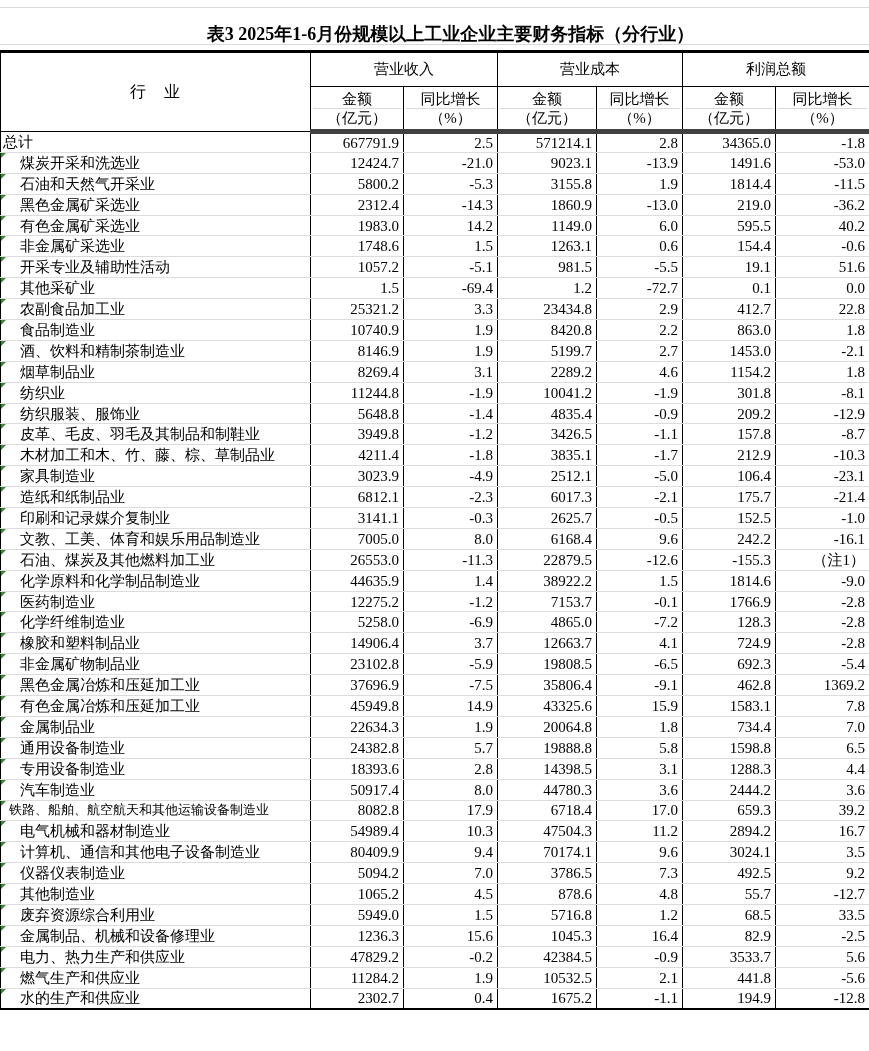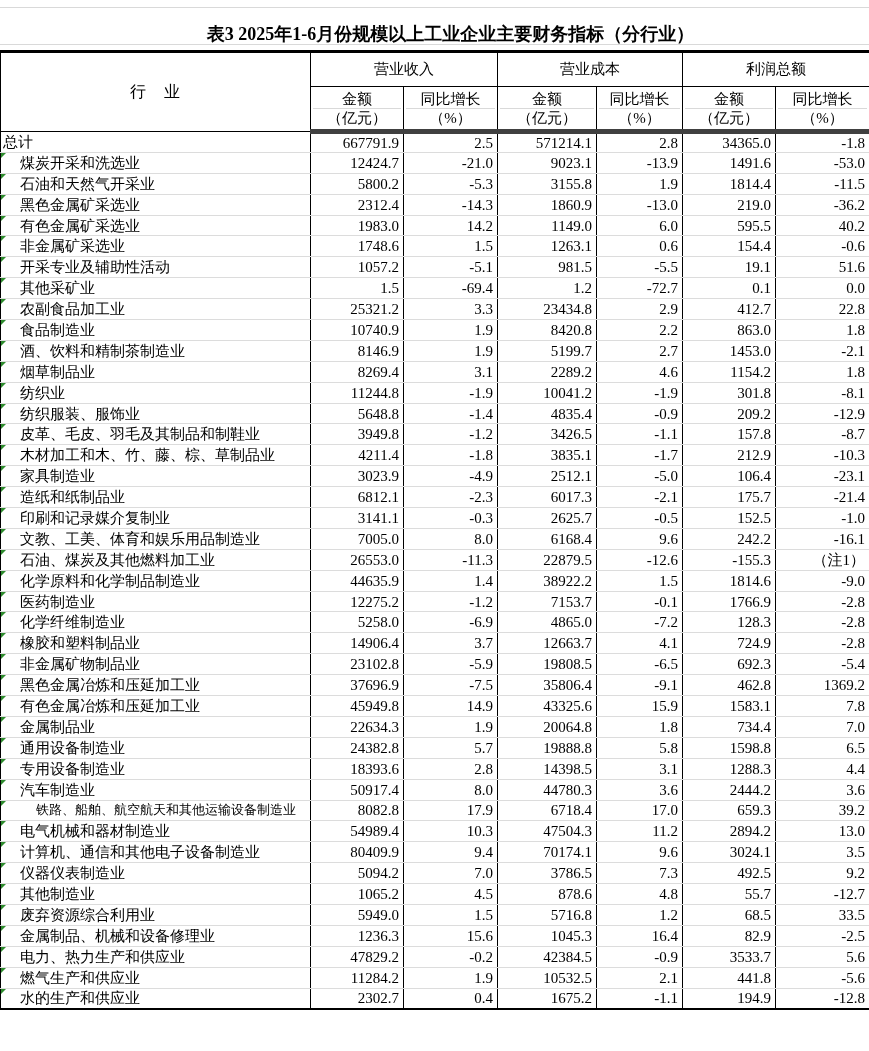--- a/index.html
+++ b/index.html
@@ -30,21 +30,21 @@
   thead th { font-weight:normal; text-align:center; vertical-align:middle; }
   thead tr.group th { height:35px; border-bottom:1px solid #000; }
   th.industry { border-bottom:2px solid #000; font-size:16px; letter-spacing:1px; }
   thead tr.sub th { height:39px; border-bottom:5px solid #404040; padding:2px; }
   thead tr.sub th .l1 { height:20px; line-height:20px; border-bottom:1px solid #d9d9d9; }
   thead tr.sub th .l2 { height:18px; line-height:18px; }
   tbody tr { height:20.9px; }
   tbody td { border-bottom:1px solid #dcdcdc; vertical-align:middle; line-height:16px; }
   td.label { position:relative; text-align:left; padding-left:2px; white-space:nowrap; overflow:hidden;margin-left:16px; }
   td.label.indent { padding-left:19px; }
-  td.label.small { font-size:13px; padding-left:35px; }
+  td.label.small { font-size:13px; padding-left:8px; }
   td.num { text-align:right; padding-right:4px; }
   .flag {
     position:absolute; top:0; left:0; width:0; height:0;
     border-top:5px solid #2e8b2e; border-right:5px solid transparent;
   }
   .notes { position:absolute; top:1009px; left:0; width:869px; font-size:14px; z-index:2; }
   .note-row { position:relative; height:21px; line-height:21px; padding-left:3px; border-bottom:1px solid #e8e8e8; white-space:nowrap; }
   .note-row.note-indent { padding-left:21px; }
 </style>
 </head>
@@ -399,21 +399,21 @@
         <td class="num">659.3</td>
         <td class="num">39.2</td>
       </tr>
       <tr>
         <td class="label indent"><span class="flag" style="border-top-color: rgb(46, 139, 46);"></span><span>电气机械和器材制造业</span></td>
         <td class="num">54989.4</td>
         <td class="num">10.3</td>
         <td class="num">47504.3</td>
         <td class="num">11.2</td>
         <td class="num">2894.2</td>
-        <td class="num">13.0</td>
+        <td class="num">16.7</td>
       </tr>
       <tr>
         <td class="label indent"><span class="flag" style="border-top-color: rgb(46, 139, 46);"></span><span>计算机、通信和其他电子设备制造业</span></td>
         <td class="num">80409.9</td>
         <td class="num">9.4</td>
         <td class="num">70174.1</td>
         <td class="num">9.6</td>
         <td class="num">3024.1</td>
         <td class="num">3.5</td>
       </tr>

